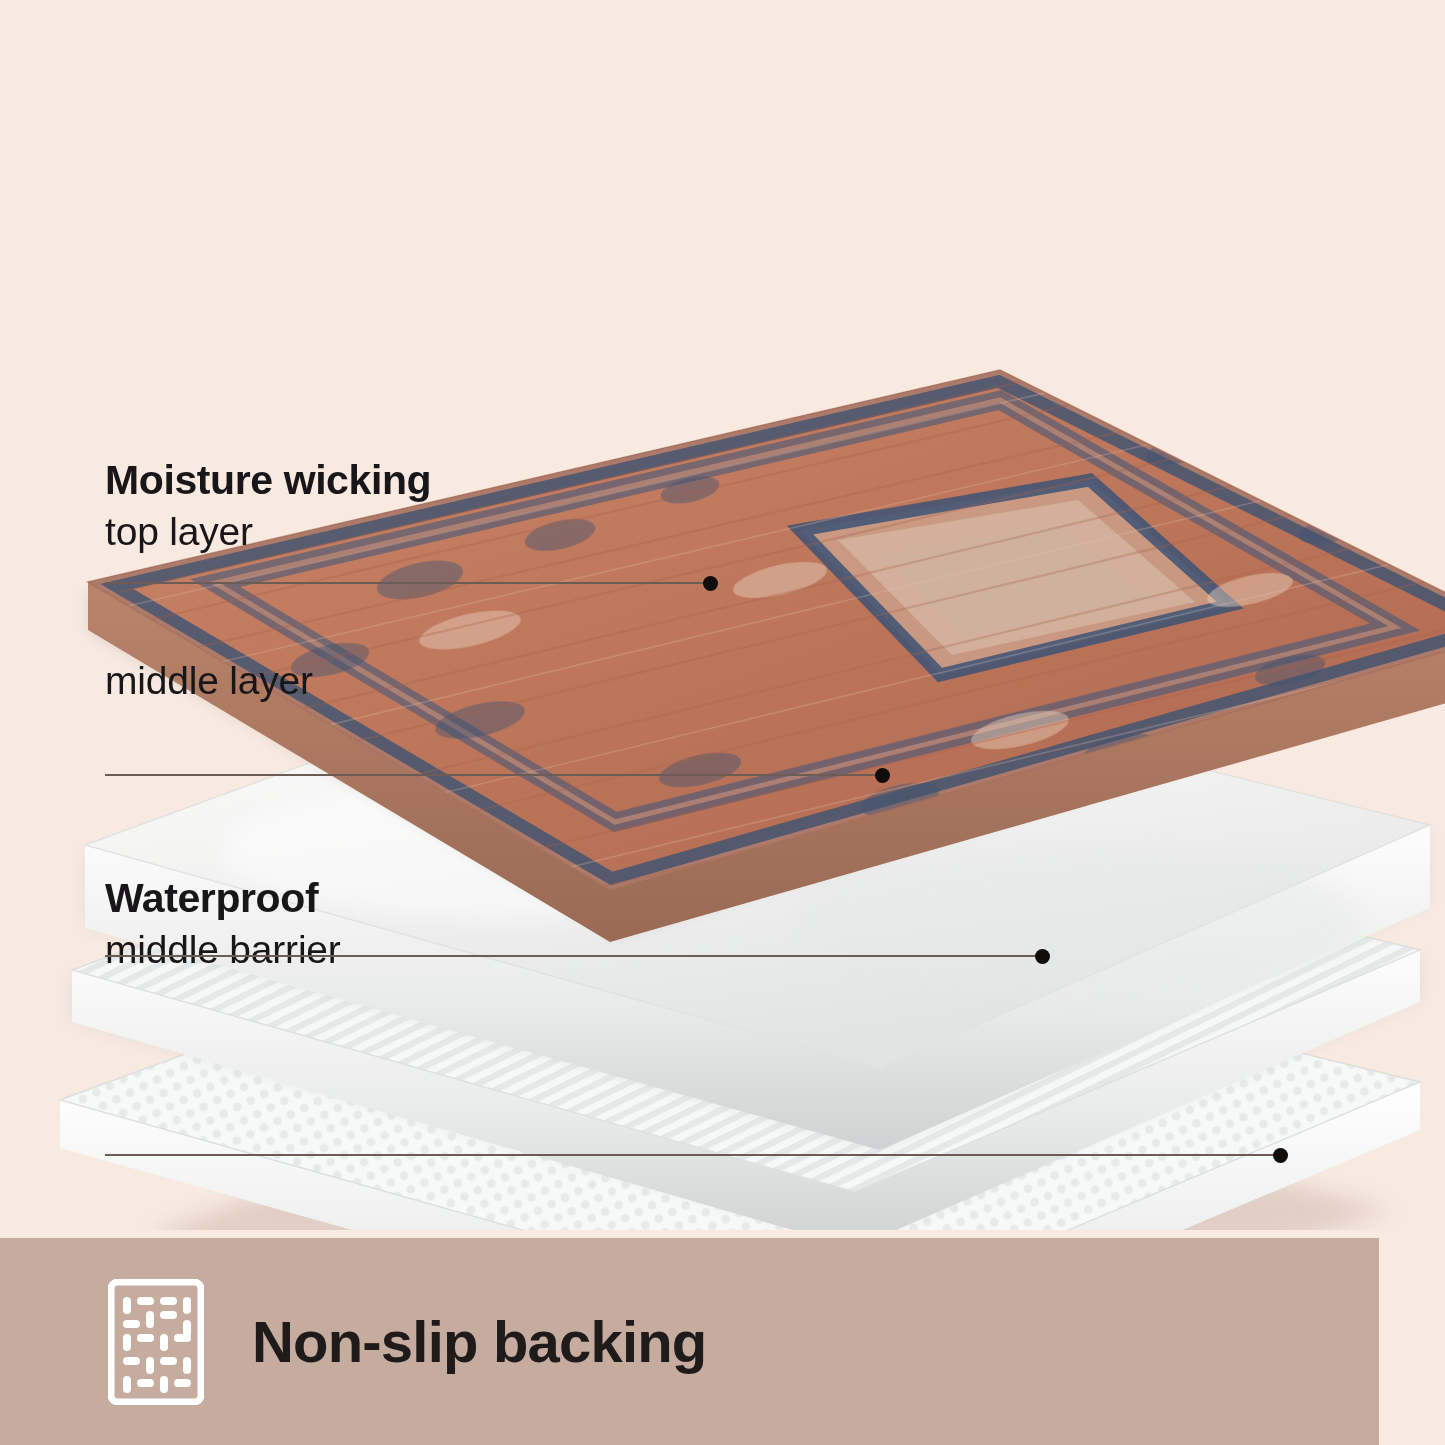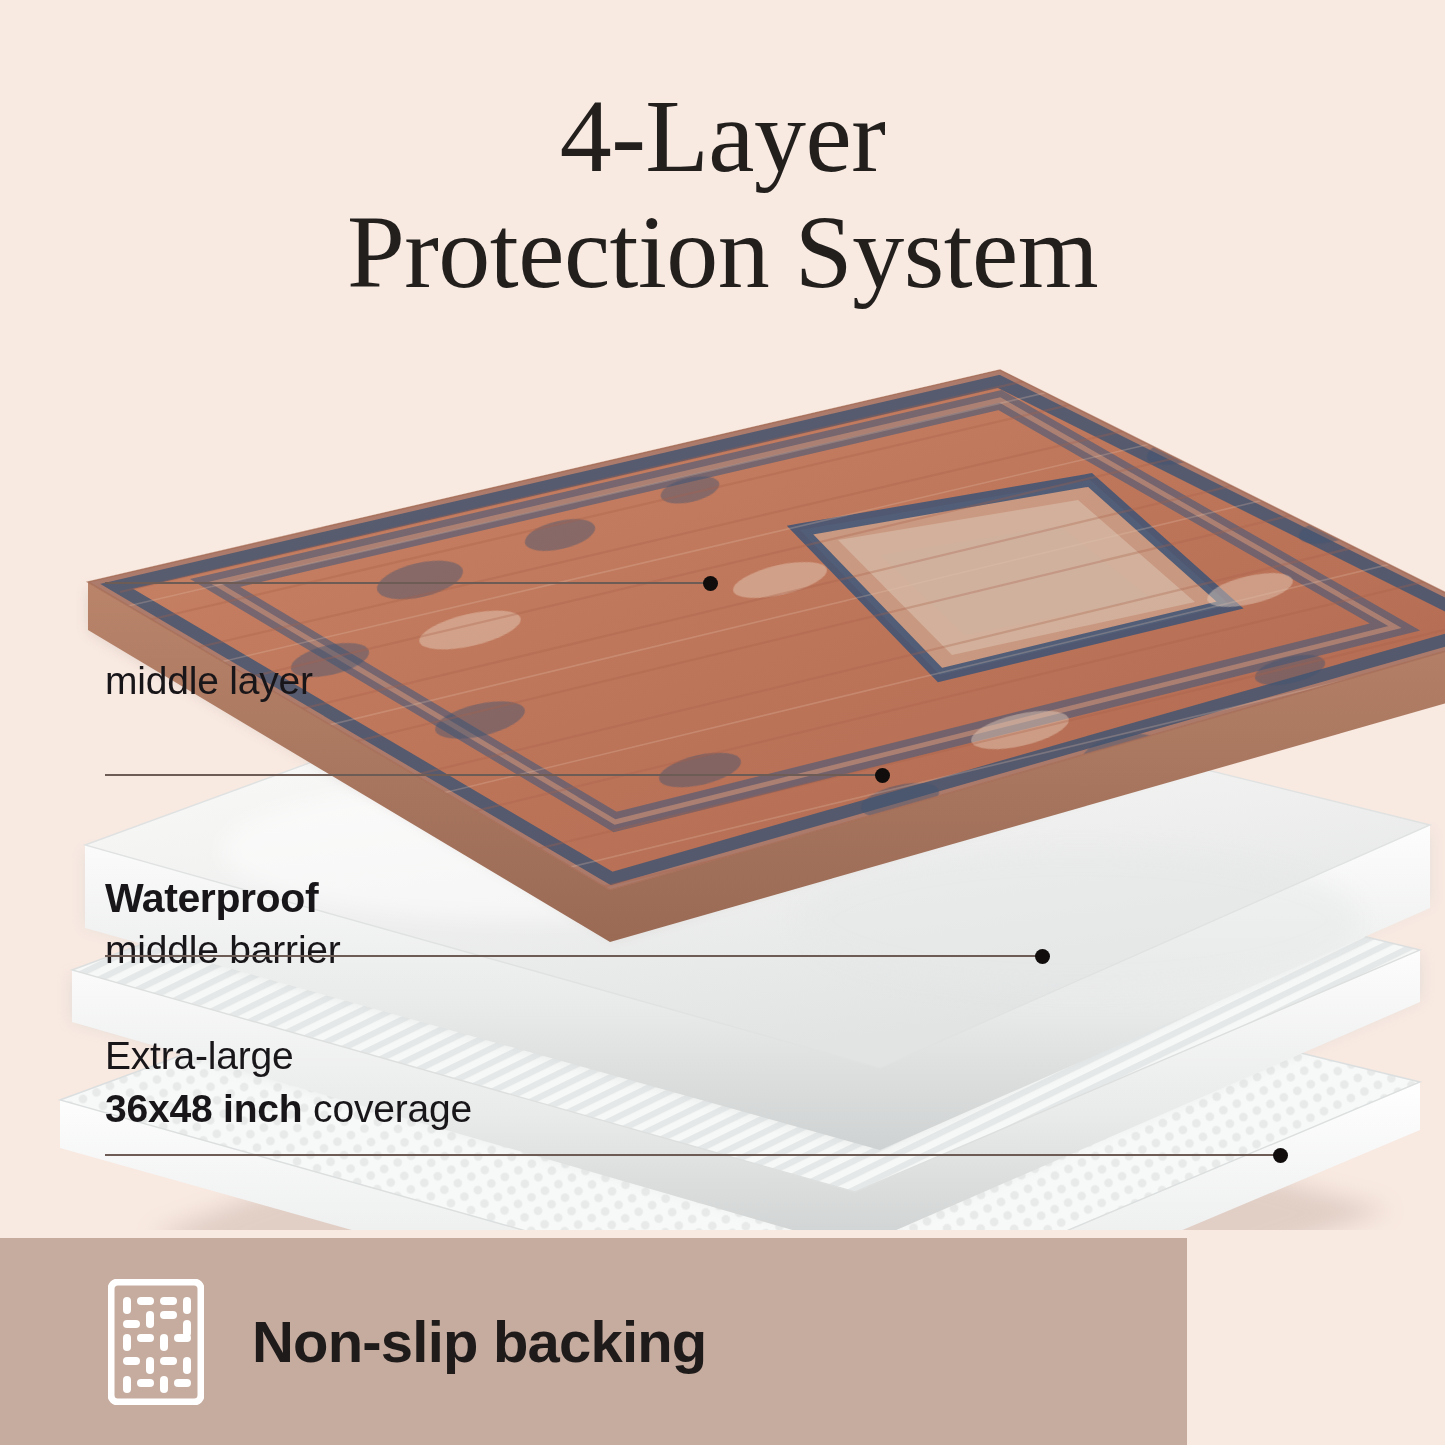--- a/index.html
+++ b/index.html
@@ -32,39 +32,37 @@
   .lbl .sb{font-weight:300;font-size:39px;letter-spacing:-0.2px;line-height:1.2;margin-top:5px;}
   .lbl .mix{font-weight:300;font-size:39px;letter-spacing:-0.2px;line-height:1.2;}
   .lbl .mix b{font-weight:700;}
 
   
   .lead{position:absolute;height:2px;background:#6d5b55;left:105px;}
   .dot{position:absolute;width:15px;height:15px;border-radius:50%;background:#100d0c;}
 
   
   #bar{
-    position:absolute;left:0;top:1238px;width:1187px;height:207px;
+    position:absolute;left:0;top:1238px;width:1379px;height:207px;
     background:#c6ab9f;
     display:flex;align-items:center;
   }
   #icon{
     margin-left:108px;width:96px;height:126px;flex:0 0 auto;
   }
   #barText{
     margin-left:48px;
     font-size:58px;font-weight:700;color:#1e1b1a;letter-spacing:-0.8px;
   }
 </style>
 </head>
 <body>
 
 <div id="stage">
 
-  <div class="title">4-Layer
-Protection System</div>
 
   <div id="art">
 
     <svg width="1445" height="900" viewBox="0 0 1445 900" style="position:absolute;left:0;top:0;">
       <defs>
 
         <linearGradient id="rugTop" x1="0" y1="0" x2="1" y2="1">
           <stop offset="0%" stop-color="#c98a6e"></stop>
           <stop offset="28%" stop-color="#c37c5f"></stop>
           <stop offset="58%" stop-color="#bb7358"></stop>
@@ -218,42 +216,40 @@
             <line x1="250" y1="414" x2="1542" y2="103"></line>
             <line x1="348" y1="486" x2="1552" y2="195"></line>
             <line x1="492" y1="556" x2="1562" y2="298"></line>
           </g>
         </g>
         <polygon points="88,252 1000,40 1520,300 610,560" fill="none" stroke="#a86e55" stroke-width="1.6" opacity="0.7"></polygon>
       </g>
     </svg>
   </div>
 
+  <div class="lbl" style="top:458px">
+    <div class="hd">Moisture wicking</div>
+    <div class="sb">top layer</div>
+  </div>
   <div class="lead" style="top:582px;width:605px"></div>
   <div class="dot" style="left:703px;top:576px"></div>
 
   <div class="lbl" style="top:653px">
     <div class="sb">middle layer</div>
   </div>
   <div class="lead" style="top:774px;width:777px"></div>
   <div class="dot" style="left:875px;top:768px"></div>
 
   <div class="lbl" style="top:876px">
     <div class="hd">Waterproof</div>
     <div class="sb">middle barrier</div>
   </div>
   <div class="lead" style="top:955px;width:937px"></div>
   <div class="dot" style="left:1035px;top:949px"></div>
 
-  <div class="lbl" style="top:1033px">
-    <div class="mix">Extra-large</div>
-    <div class="mix" style="margin-top:6px">
-      <b>36x48 inch</b><span> coverage</span>
-    </div>
-  </div>
   <div class="lead" style="top:1154px;width:1175px"></div>
   <div class="dot" style="left:1273px;top:1148px"></div>
 
   <div id="bar">
     <svg id="icon" viewBox="0 0 96 126">
       <rect x="3" y="3" width="90" height="120" rx="7" ry="7" fill="none" stroke="#ffffff" stroke-width="7"></rect>
       <g fill="#ffffff">
 
         <rect x="15" y="18" width="8" height="17" rx="4"></rect>
         <rect x="29" y="18" width="17" height="8" rx="4"></rect>

